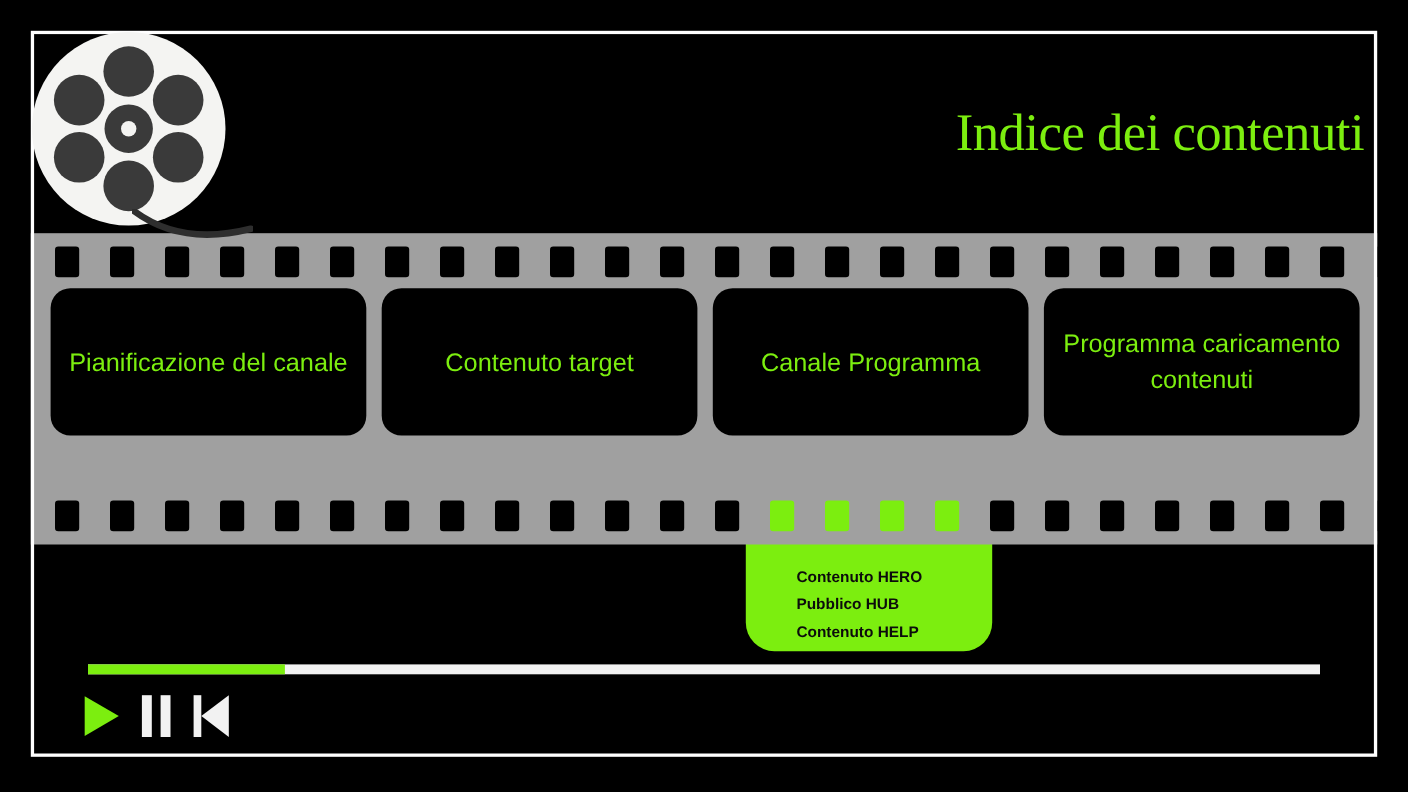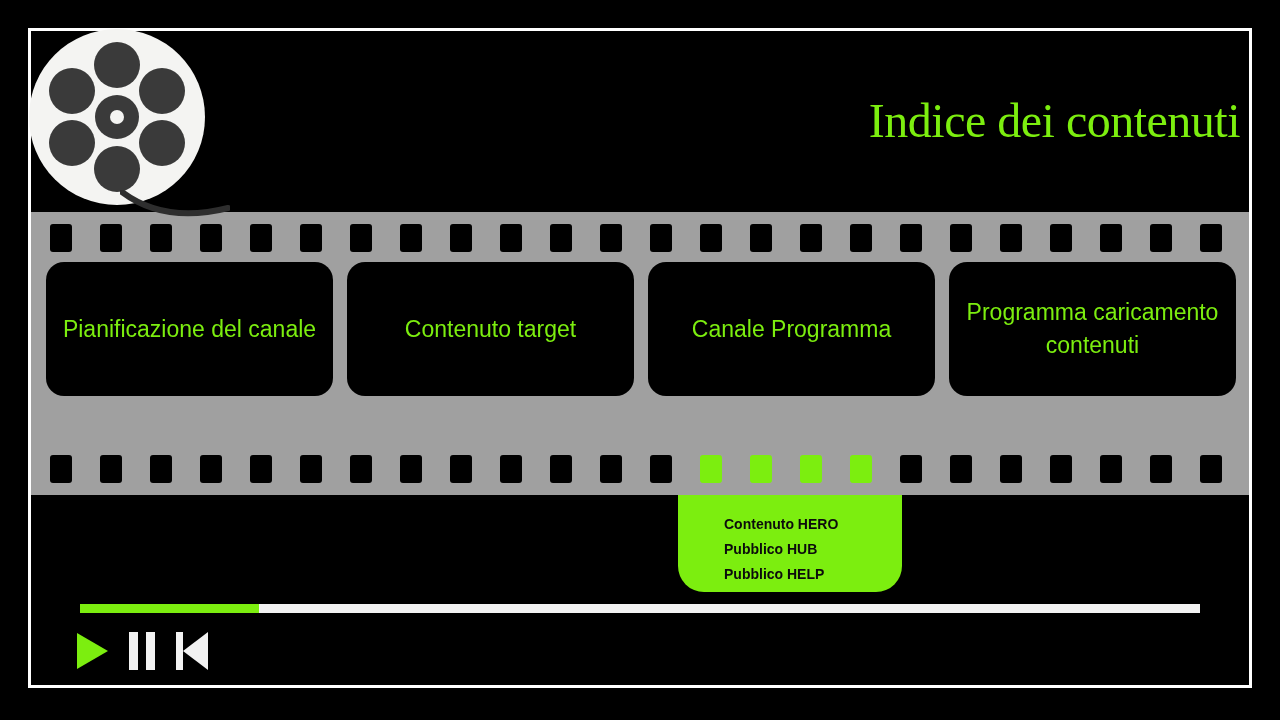--- a/index.html
+++ b/index.html
@@ -179,21 +179,21 @@
       <div class="sprocket"></div>
       <div class="sprocket"></div>
       <div class="sprocket"></div>
       <div class="sprocket"></div>
     </div>
   </div>
 
   <div id="callout-list">
     <div class="callout-item">Contenuto HERO</div>
     <div class="callout-item">Pubblico HUB</div>
-    <div class="callout-item">Pubblico HELP</div>
+    <div class="callout-item">Contenuto HELP</div>
   </div>
 
   <div id="progress-track">
     <div id="progress-fill" style="width: 16%;"></div>
   </div>
 
   <div id="controls">
     <div class="ctrl" id="btn-play">
       <svg viewBox="0 0 36 42" width="36" height="42" aria-hidden="true">
         <polygon points="3,3 34,21 3,39" fill="#7cee0f"></polygon>

